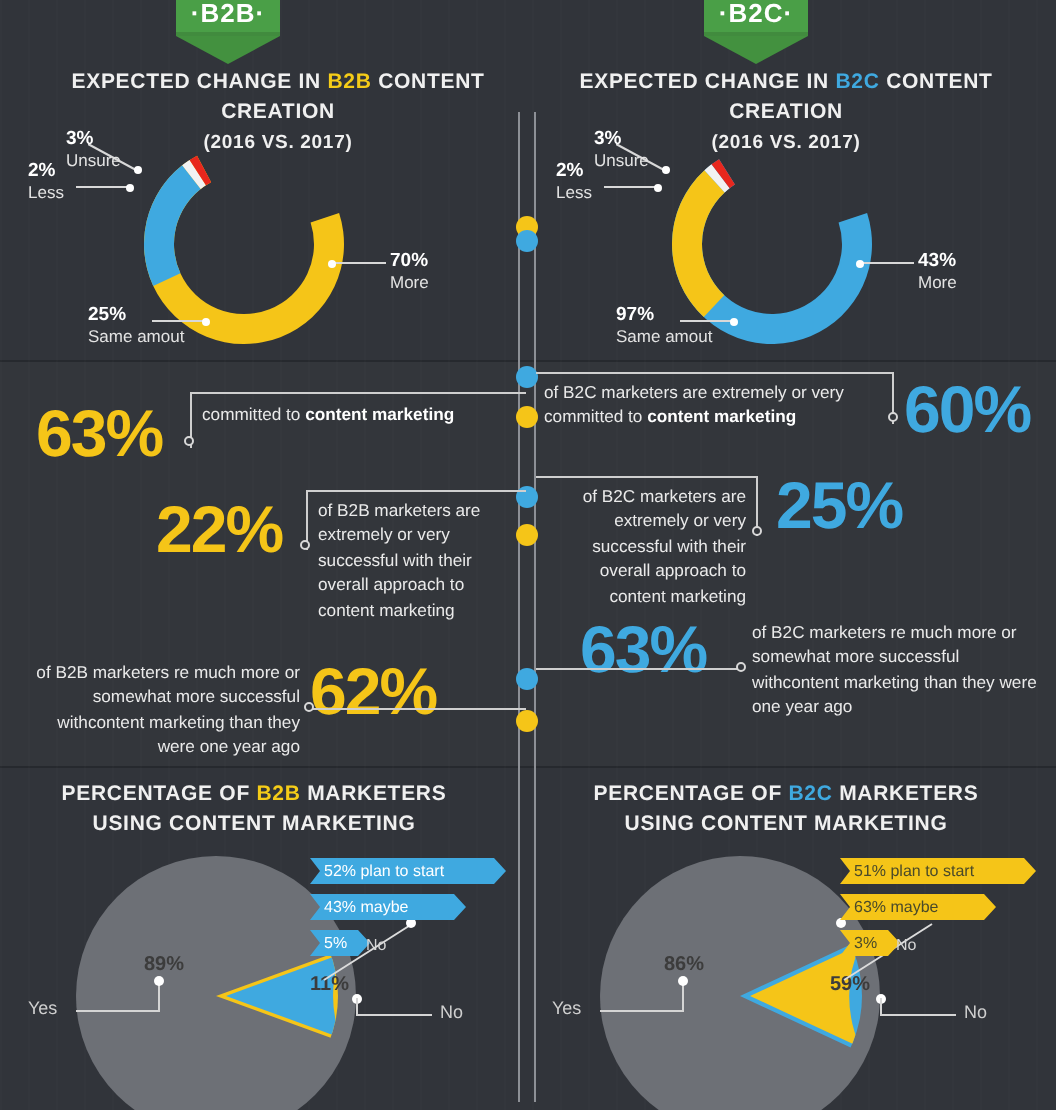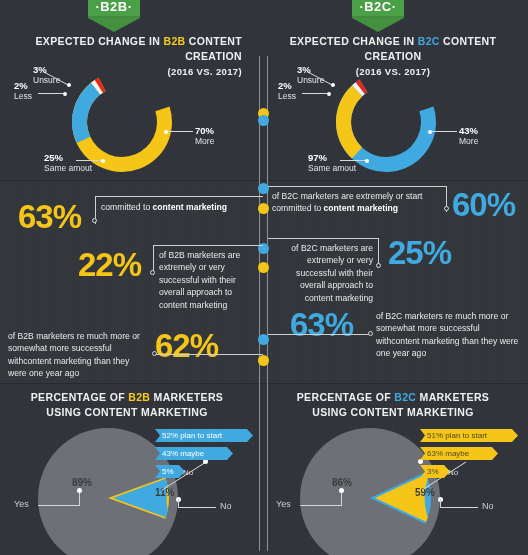--- a/index.html
+++ b/index.html
@@ -43,21 +43,21 @@
   
   .sect-title{
     position:absolute; text-align:center; width:230px;
     font-size:10.5px; font-weight:bold; letter-spacing:.35px;
     color:#f0f0f0; line-height:15px;
   }
   .sect-title .sub{ font-size:9.5px; font-weight:bold; }
   .tag-y { color:#f5cc18; }
   .tag-b { color:#3fa9e0; }
 
-  #title-b2b { left:12px; top:34px;text-align:right; }
+  #title-b2b { left:24px; top:34px; }
   #title-b2c { left:278px; top:34px; }
   #title-pie-b2b { left:12px; top:390px; }
   #title-pie-b2c { left:278px; top:390px; }
 
   
   #timeline { position:absolute; left:259px; top:56px; width:9px; height:495px; }
   #timeline .rail{
     position:absolute; left:0; top:0; width:9px; height:100%;
     border-left:1.5px solid #8d9096; border-right:1.5px solid #8d9096;
   }
@@ -268,21 +268,21 @@
   <div><span>committed to </span><b>content marketing</b></div>
 </div>
 
 <div class="bigpct b" style="left:452px; top:188px;">60%</div>
 <div class="callout-box">
   <div class="cb-line" style="left:446px; top:186px; width:1px; height:26px;"></div>
   <div class="cb-line" style="left:268px; top:186px; width:179px; height:1px;"></div>
   <div class="cb-circle" style="left:444px; top:206px;"></div>
 </div>
 <div class="callout" style="left:272px; top:190px; width:172px; text-align:left;">
-  <div>of B2C marketers are extremely or start</div>
+  <div>of B2C marketers are extremely or very</div>
   <div><span>committed to </span><b>content marketing</b></div>
 </div>
 
 <div class="bigpct y" style="left:78px; top:248px;">22%</div>
 <div class="callout-box">
   <div class="cb-line" style="left:153px; top:245px; width:1px; height:30px;"></div>
   <div class="cb-line" style="left:153px; top:245px; width:110px; height:1px;"></div>
   <div class="cb-circle" style="left:150px; top:270px;"></div>
 </div>
 <div class="callout" style="left:159px; top:249px; width:100px;">of B2B marketers are extremely or very successful with their overall approach to content marketing</div>
@@ -293,21 +293,21 @@
   <div class="cb-line" style="left:268px; top:238px; width:111px; height:1px;"></div>
   <div class="cb-circle" style="left:376px; top:263px;"></div>
 </div>
 <div class="callout" style="left:272px; top:242px; width:101px; text-align:right;">of B2C marketers are extremely or very successful with their overall approach to content marketing</div>
 
 <div class="bigpct y" style="left:155px; top:329px;">62%</div>
 <div class="callout-box">
   <div class="cb-line" style="left:155px; top:354px; width:108px; height:1px;"></div>
   <div class="cb-circle" style="left:152px; top:351px;"></div>
 </div>
-<div class="callout" style="left:8px; top:330px; width:142px; ">of B2B marketers re much more or somewhat more successful withcontent marketing than they were one year ago</div>
+<div class="callout" style="left:8px; top:330px; width:142px; text-align:right;">of B2B marketers re much more or somewhat more successful withcontent marketing than they were one year ago</div>
 
 <div class="bigpct b" style="left:290px; top:308px;">63%</div>
 <div class="callout-box">
   <div class="cb-line" style="left:268px; top:334px; width:103px; height:1px;"></div>
   <div class="cb-circle" style="left:368px; top:331px;"></div>
 </div>
 <div class="callout" style="left:376px; top:310px; width:146px;">of B2C marketers re much more or somewhat more successful withcontent marketing than they were one year ago</div>
 
 <div class="pie-wrap" id="pie-b2b">
   <div class="pie-ring"></div>

